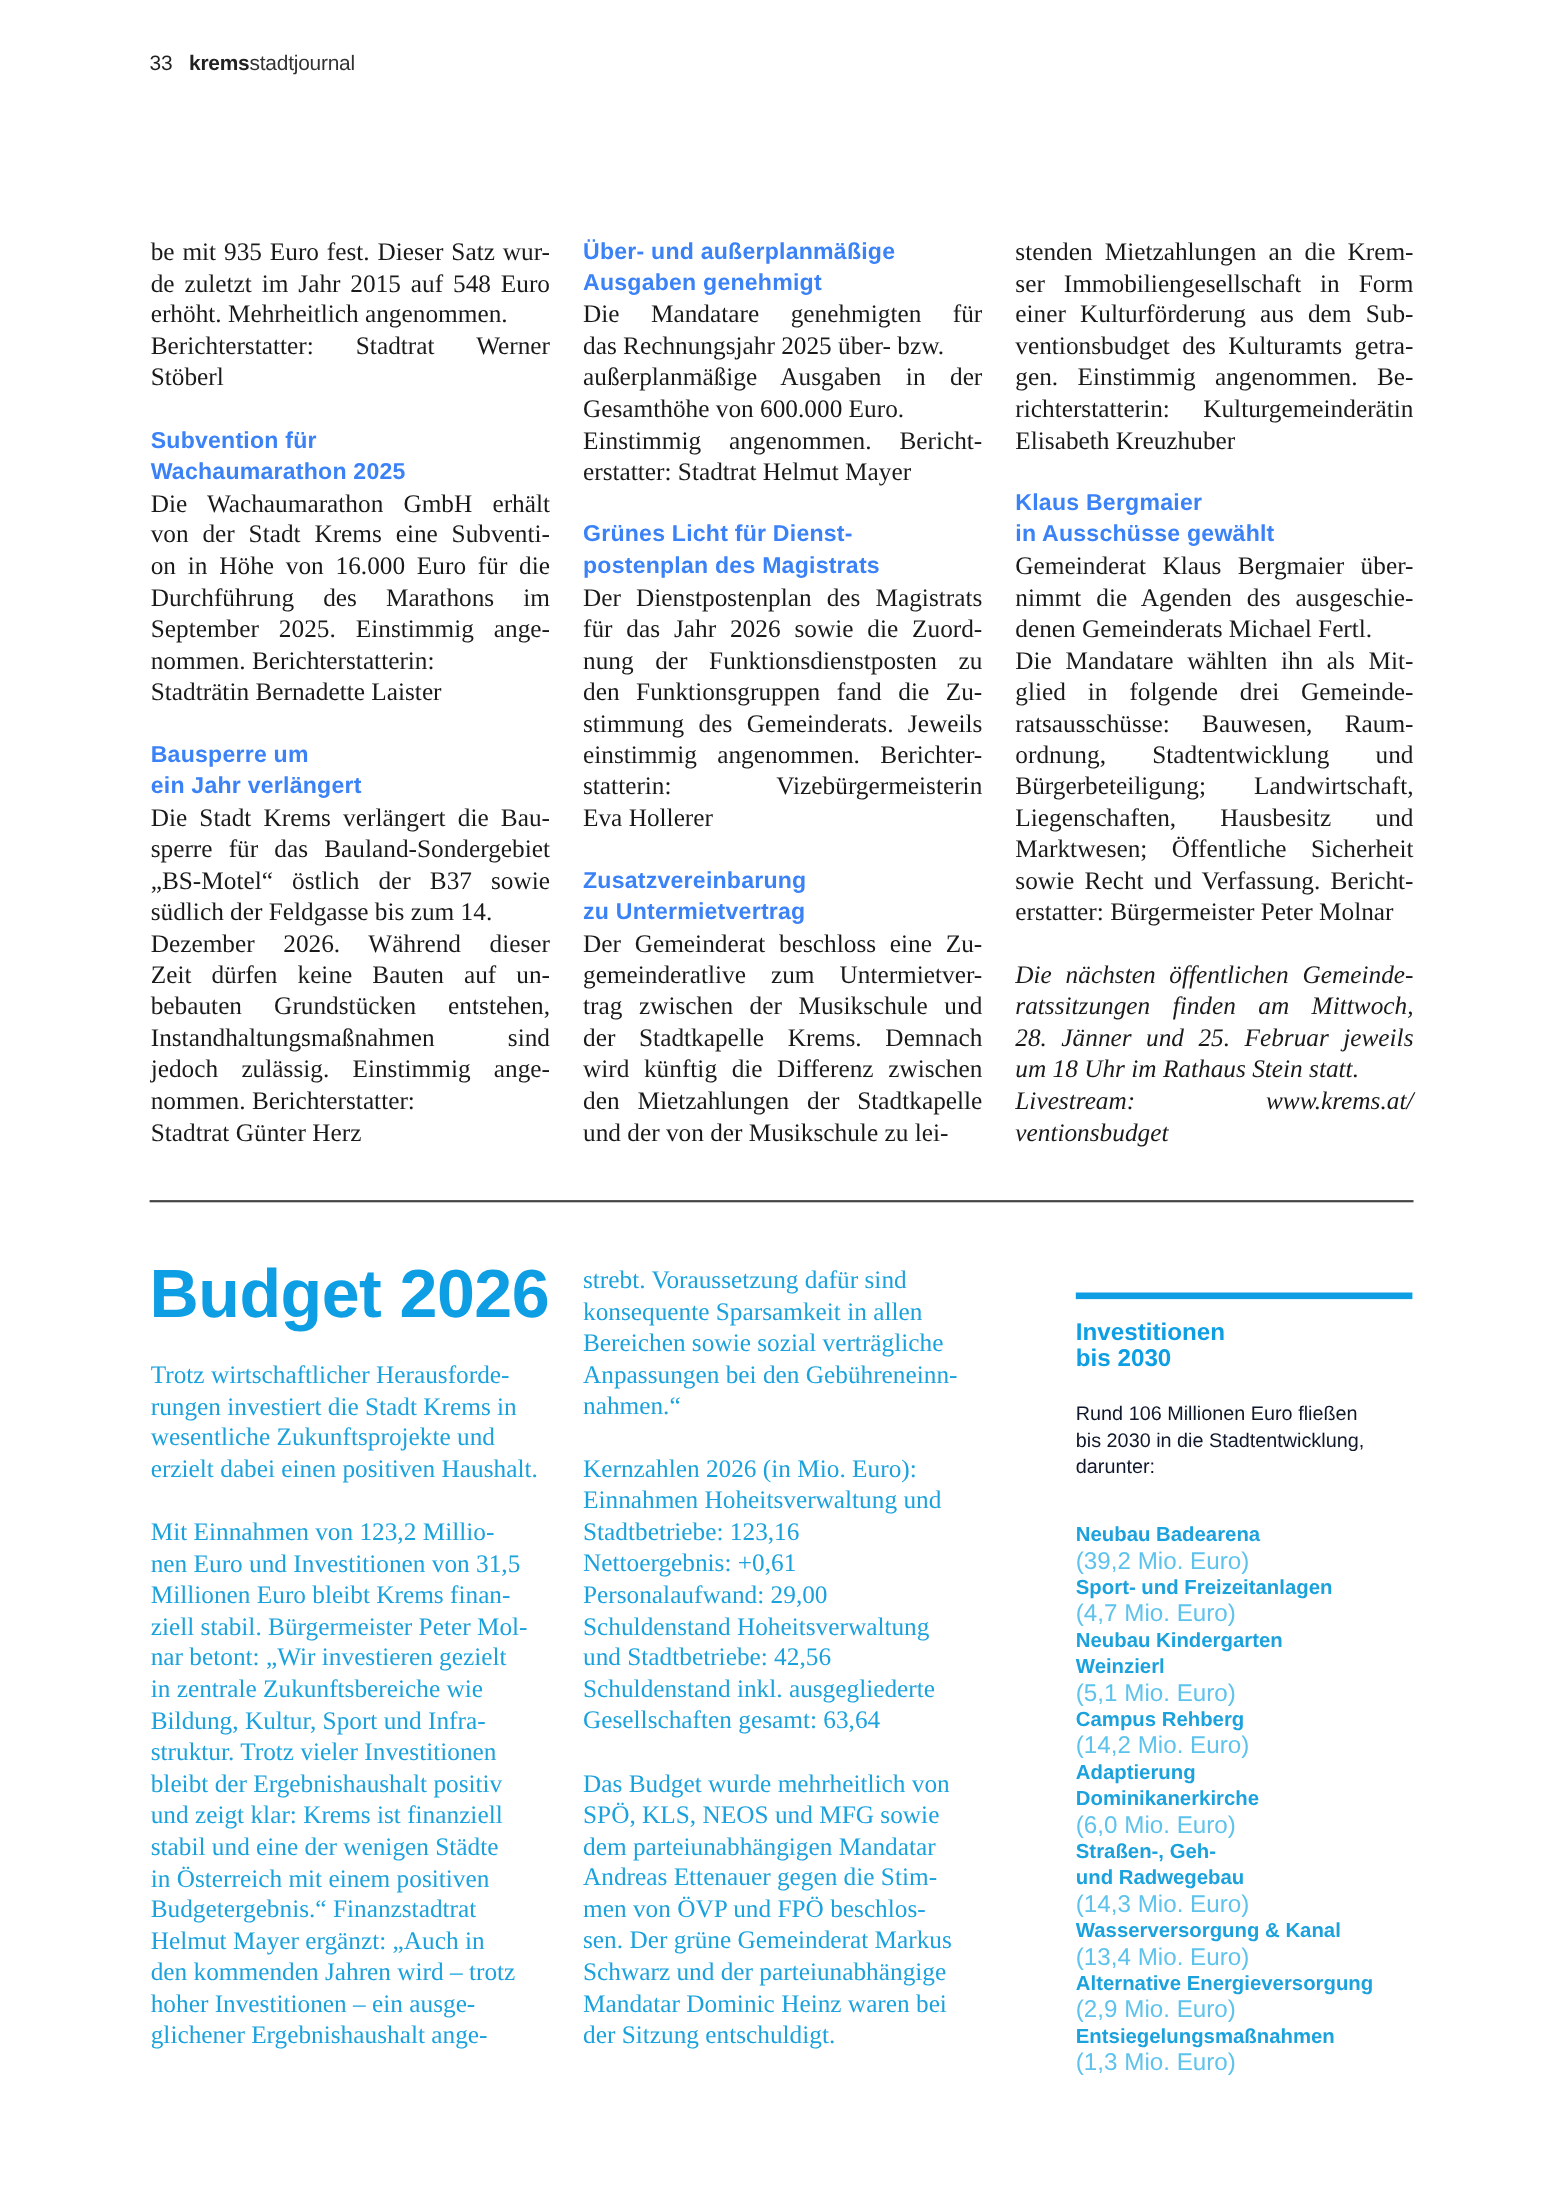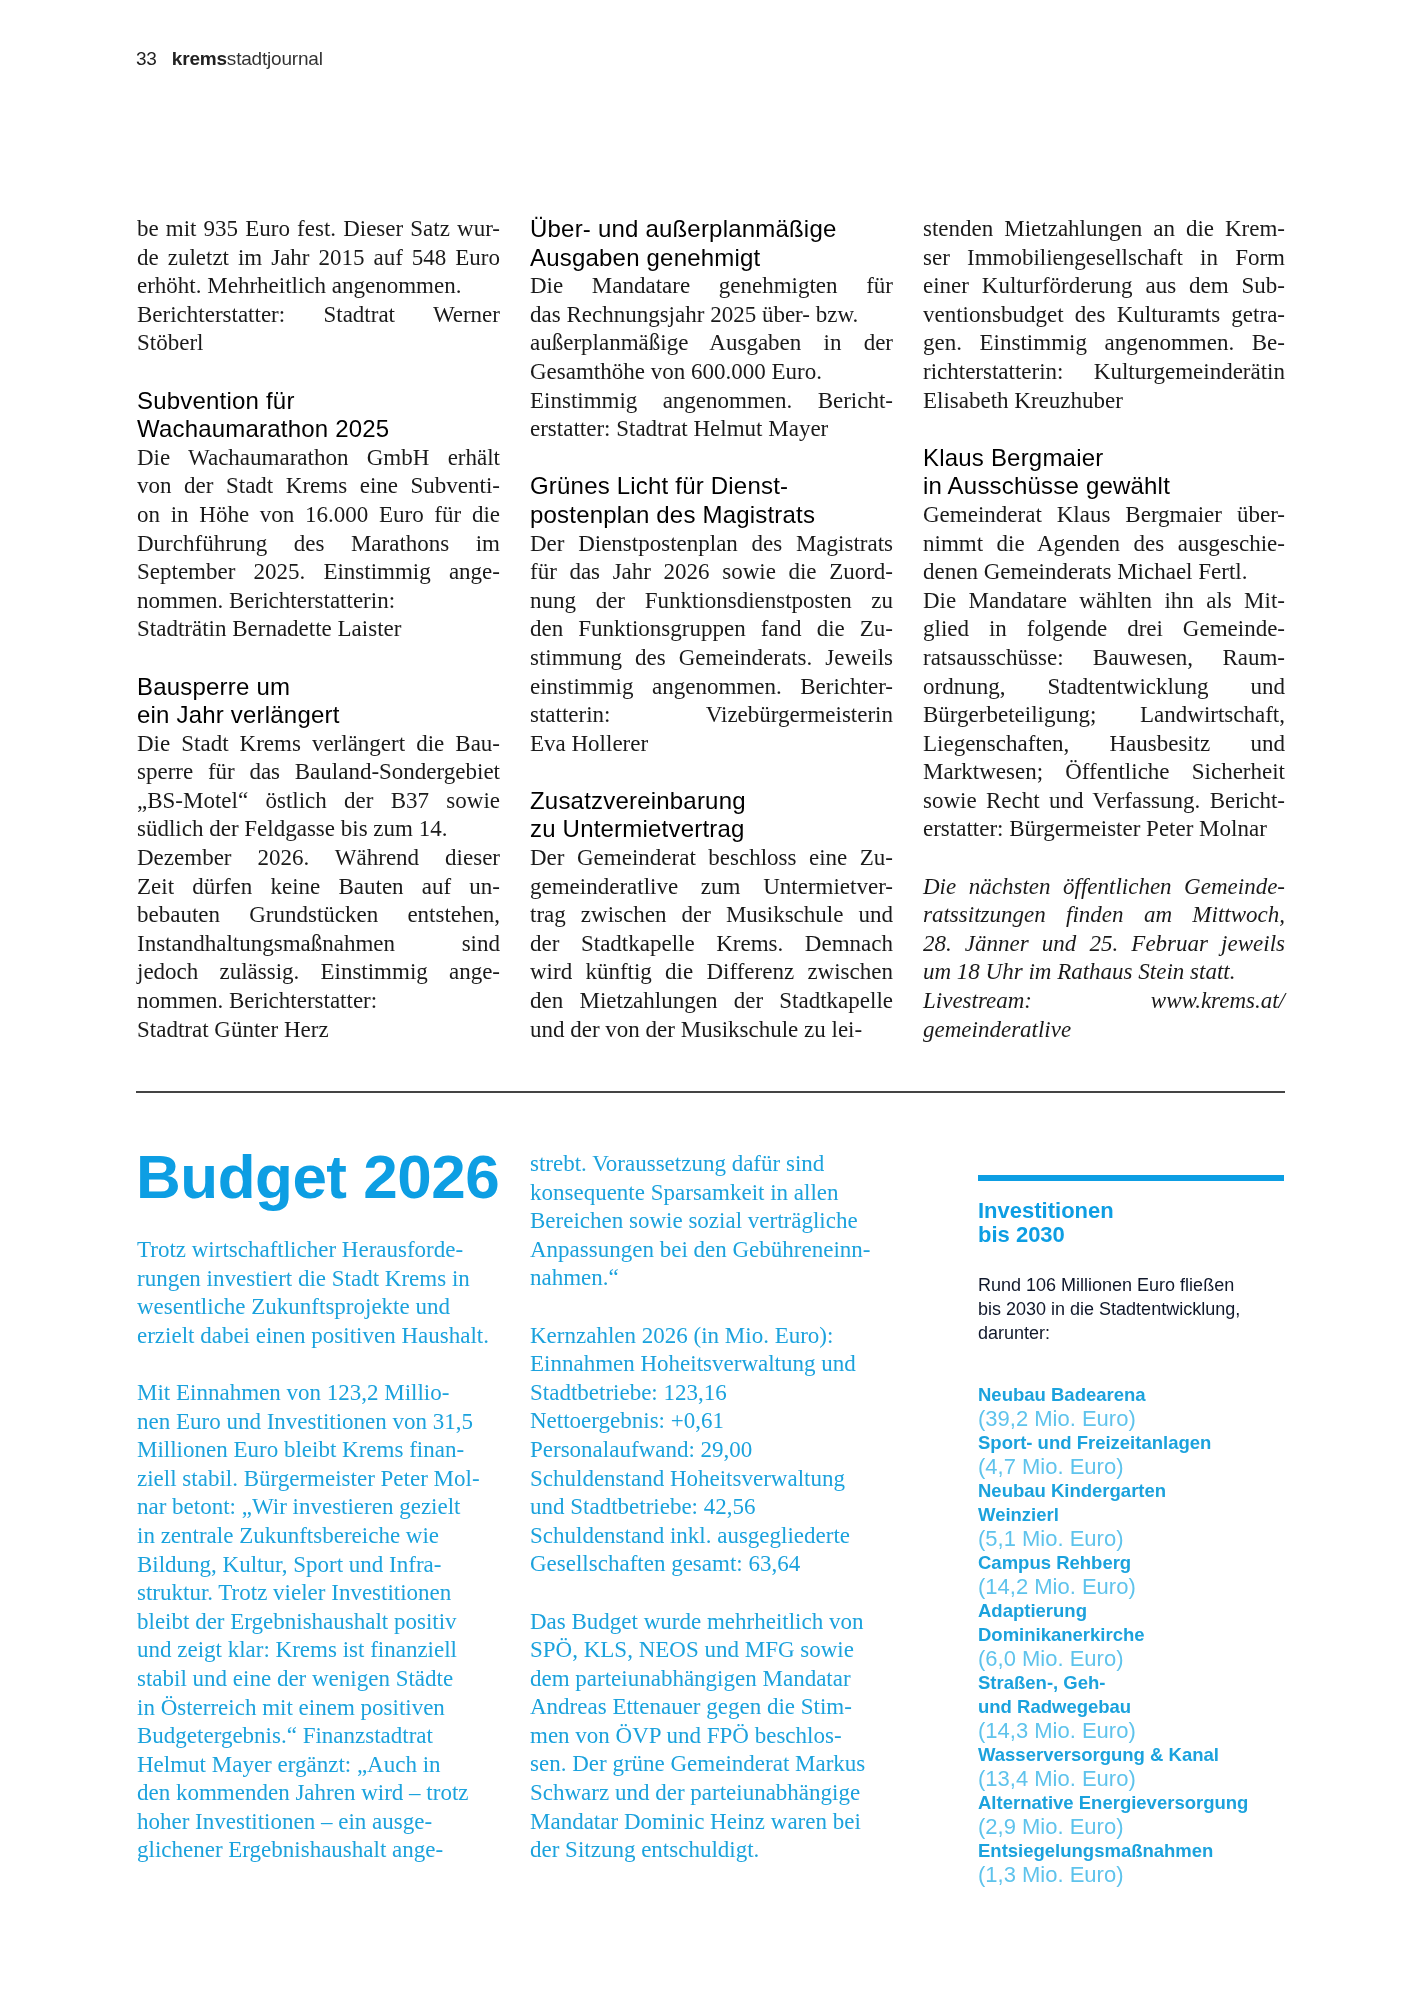--- a/index.html
+++ b/index.html
@@ -3,21 +3,21 @@
 <meta charset="utf-8">
 <style>
   html, body { margin:0; padding:0; background:#fff; }
   body { width:1415px; height:2000px; position:relative; overflow:hidden; }
   .header { position:absolute; left:136px; top:48px; font-family:"Liberation Sans", sans-serif; font-size:19px; color:#222; letter-spacing:-0.2px; }
   .header .num { margin-right:10px; }
   .header .brand-bold { font-weight:bold; }
   .header .brand-light { color:#333; }
 
   .col { position:absolute; font-family:"Liberation Serif", serif; font-size:23px; line-height:28.6px; color:#1a1a1a;margin-top:43px; }
-  .h-red { font-family:"Liberation Sans", sans-serif; color:#000000; font-size:24px; line-height:28.6px; font-weight:normal; margin:0; letter-spacing:0.2px; }
+  .h-red { font-family:"Liberation Sans", sans-serif; color:#3b82f6; font-size:21px; line-height:28.6px; font-weight:bold; margin:0; letter-spacing:0.2px; }
   .gap { height:28.6px; }
   .italic { font-style:italic; }
 
   .col1 { left:137px; top:172px; width:363px; }
   .col2 { left:530px; top:172px; width:363px; }
   .col3 { left:923px; top:172px; width:362px; }
 
   .divider { position:absolute; left:136px; top:1091px; width:1149px; height:2px; background:#444; }
 
   .budget-title { position:absolute; left:136px; top:1142px; font-family:"Liberation Sans", sans-serif; font-weight:bold; font-size:62px; color:#0d9ee3; letter-spacing:-0.5px; line-height:70px; }
@@ -156,21 +156,21 @@
       <div style="text-align: justify; text-align-last: justify;">sowie Recht und Verfassung. Bericht-</div>
       <div>erstatter: Bürgermeister Peter Molnar</div>
     </div>
   <div class="gap"></div>
   <div class="italic">
       <div style="text-align: justify; text-align-last: justify;">Die nächsten öffentlichen Gemeinde-</div>
       <div style="text-align: justify; text-align-last: justify;">ratssitzungen finden am Mittwoch,</div>
       <div style="text-align: justify; text-align-last: justify;">28. Jänner und 25. Februar jeweils</div>
       <div>um 18 Uhr im Rathaus Stein statt.</div>
       <div style="text-align: justify; text-align-last: justify;">Livestream: www.krems.at/</div>
-      <div>gemeinderatlive</div>
+      <div>ventionsbudget</div>
     </div>
 </div>
 
 <div class="divider"></div>
 
 <div class="budget-title">Budget 2026</div>
 
 <div class="bcol bcol1">
   <div>
       <div>Trotz wirtschaftlicher Herausforde-</div>

